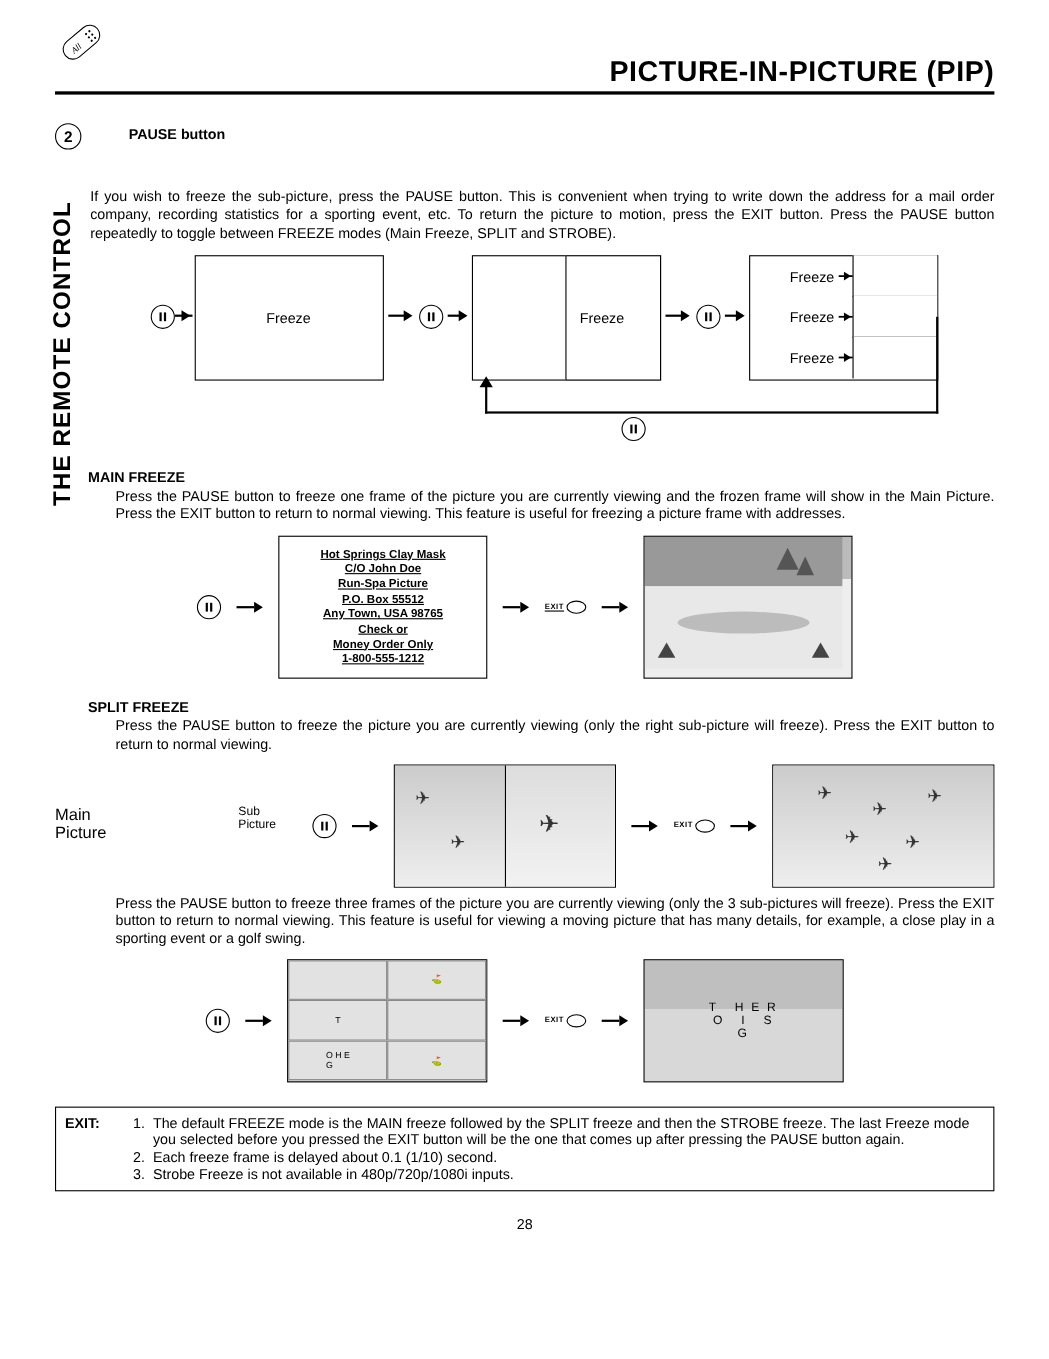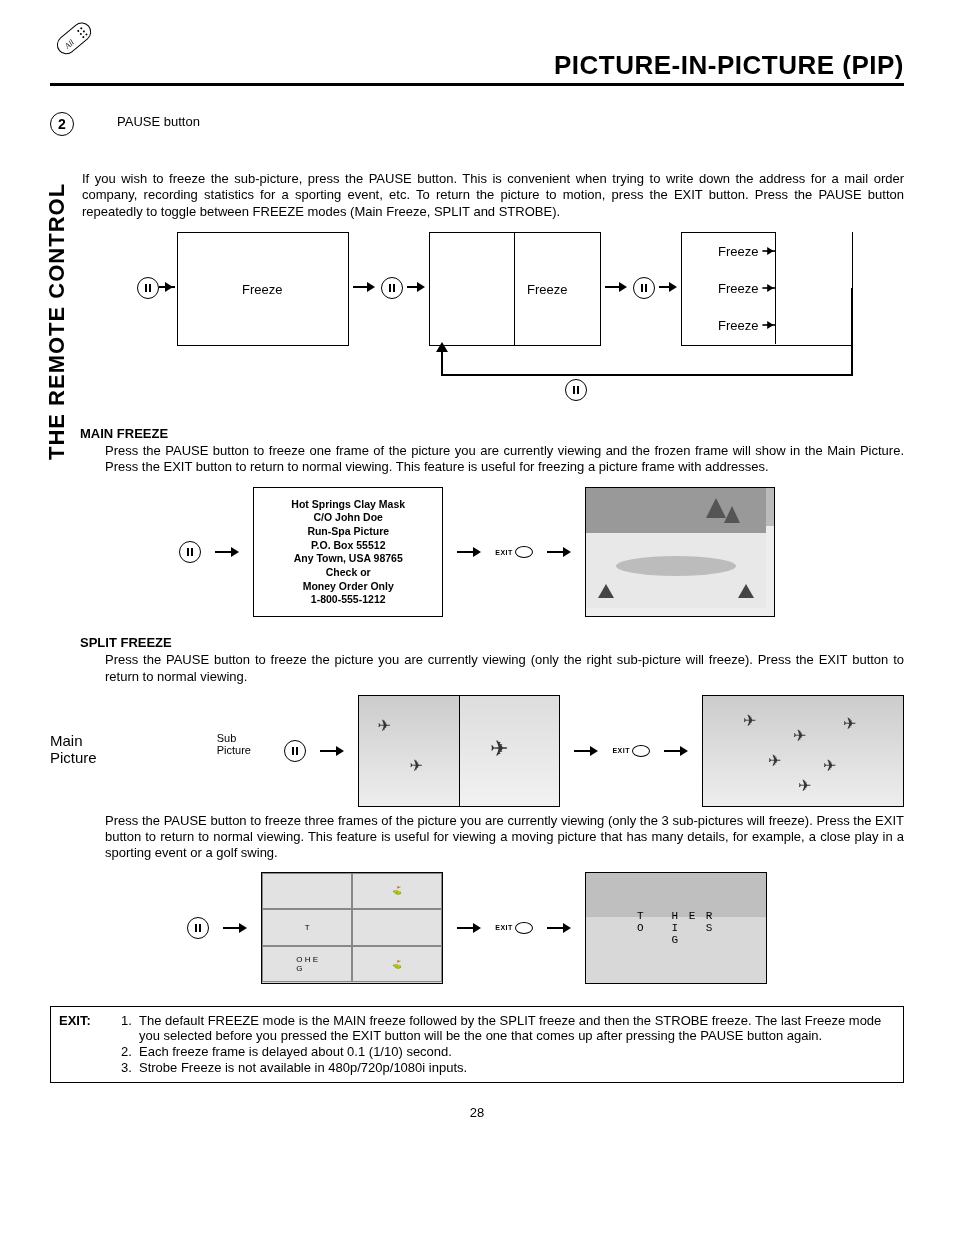--- a/index.html
+++ b/index.html
@@ -58,21 +58,21 @@
     display: flex;
     align-items: center;
     justify-content: center;
     font-weight: bold;
     font-size: 14px;
     flex: 0 0 auto;
     margin-right: 8px;
     margin-top: -2px;
   }
   .step-body { flex: 1 1 auto; }
-  .step-heading { font-weight: normal; padding-left: 35px; }
+  .step-heading { font-weight: bold; padding-left: 35px; }
   .step-text { text-align: justify; line-height: 1.25; margin-top: 42px; }
   .content-indent { margin-left: 30px; }
   .diagram-wrap {
     display: flex;
     justify-content: center;
     margin: 12px 0 24px 0;
   }
   .sub-heading {
     font-weight: bold;
     margin-top: 18px;
@@ -167,20 +167,21 @@
   .fc-arrow {
     position: absolute;
   }
   
   .mf-wrap {
     display: flex;
     align-items: center;
     justify-content: center;
     gap: 14px;
     margin: 12px 0 6px 0;
+    text-decoration: underline;
   }
   .mf-frame {
     border: 1.5px solid #000;
     width: 180px; height: 120px;
     position: relative;
     background: #fff;
     overflow: hidden;
     font-size: 10.5px;
     font-weight: bold;
     text-align: center;
@@ -417,21 +418,21 @@
           <div class="str-cell">O H E<br>G</div>
           <div class="str-cell">⛳</div>
         </div>
     </div>
     <span class="arrow-right"></span>
     <span class="exit-btn">
         <span>EXIT</span>
         <span class="exit-oval"></span>
       </span>
     <span class="arrow-right"></span>
-    <div class="str-frame" style="background:linear-gradient(#bfbfbf 0 40%, #d8d8d8 40% 100%); display:flex; align-items:center; justify-content:center; font-size:11px; letter-spacing:2px;font-family:Liberation Mono, monospace;">
+    <div class="str-frame" style="background:linear-gradient(#bfbfbf 0 40%, #d8d8d8 40% 100%); display:flex; align-items:center; justify-content:center; font-size:11px; letter-spacing:2px;">
       <div style="text-align:center;">
         <div>T &nbsp; H E R</div>
         <div>O &nbsp; I &nbsp; S</div>
         <div>G</div>
       </div>
     </div>
   </div>
 
   <div class="notes-box">
     <div class="notes-row">

